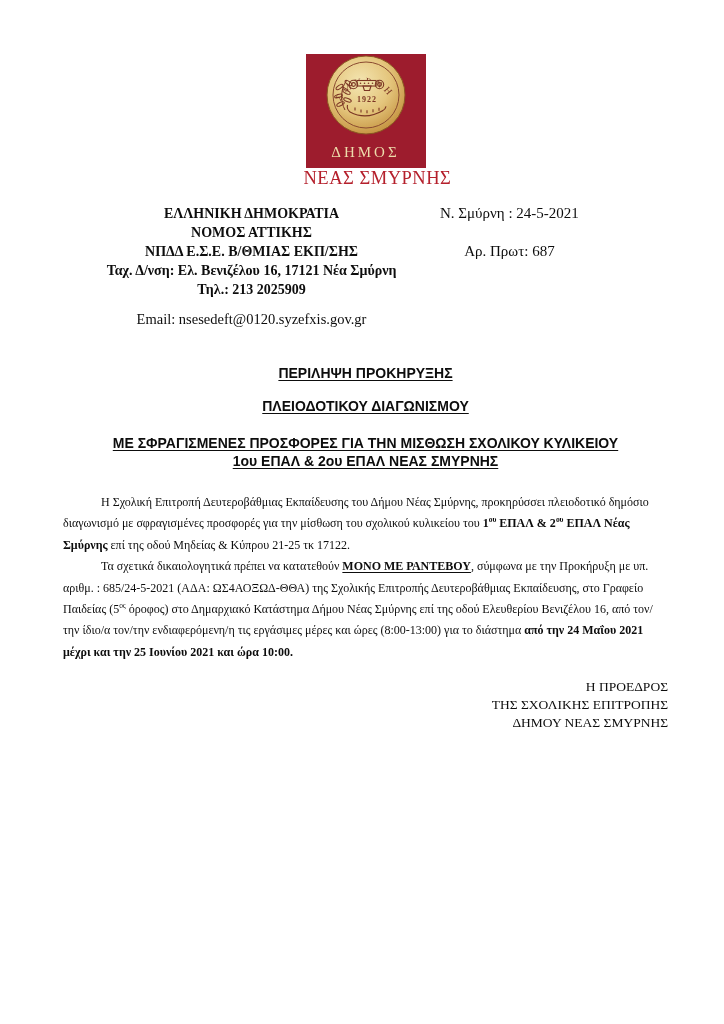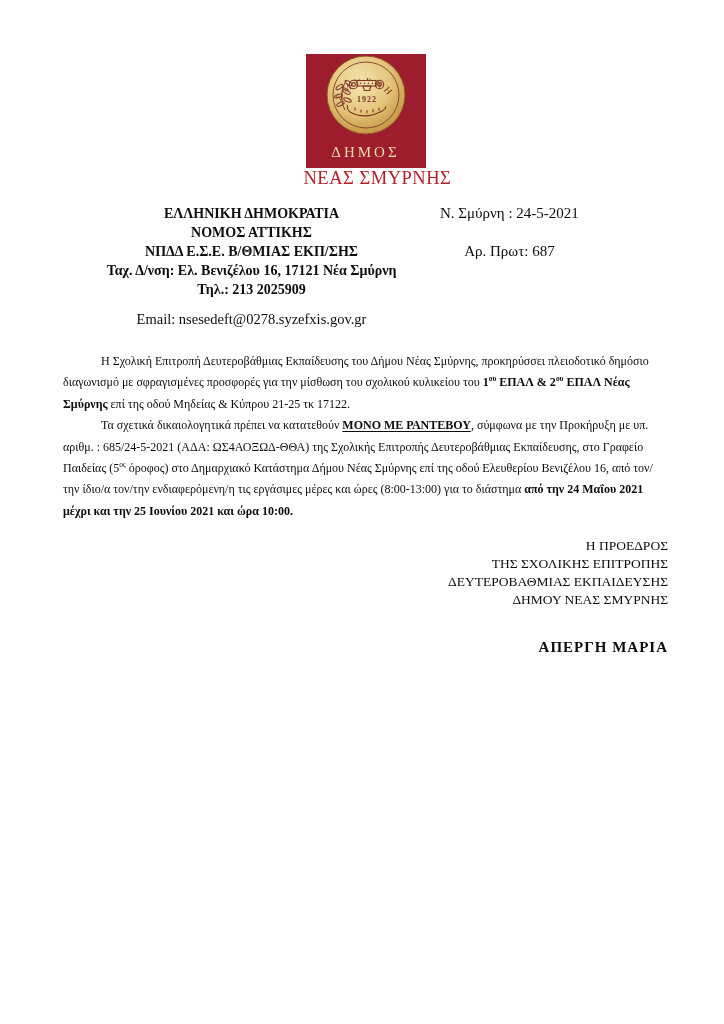--- a/index.html
+++ b/index.html
@@ -126,38 +126,42 @@
     <div class="logo-name">ΝΕΑΣ ΣΜΥΡΝΗΣ</div>
   </div>
 
   <div class="header-row">
     <div class="header-left">
       <div>ΕΛΛΗΝΙΚΗ ΔΗΜΟΚΡΑΤΙΑ</div>
       <div>ΝΟΜΟΣ ΑΤΤΙΚΗΣ</div>
       <div>ΝΠΔΔ Ε.Σ.Ε. Β/ΘΜΙΑΣ ΕΚΠ/ΣΗΣ</div>
       <div>Ταχ. Δ/νση: Ελ. Βενιζέλου 16, 17121 Νέα Σμύρνη</div>
       <div>Τηλ.: 213 2025909</div>
-      <div class="email">Email: nsesedeft@0278.syzefxis.gov.gr</div>
+      <div class="email">Email: nsesedeft@0120.syzefxis.gov.gr</div>
     </div>
     <div class="header-right">
       <div>Ν. Σμύρνη : 24-5-2021</div>
       <div class="protocol">Αρ. Πρωτ: 687</div>
     </div>
   </div>
 
+  <div class="titles">
+    <div class="title t1">ΠΕΡΙΛΗΨΗ ΠΡΟΚΗΡΥΞΗΣ</div>
+    <div class="title t2">ΠΛΕΙΟΔΟΤΙΚΟΥ ΔΙΑΓΩΝΙΣΜΟΥ</div>
+    <div class="title t3">ΜΕ ΣΦΡΑΓΙΣΜΕΝΕΣ ΠΡΟΣΦΟΡΕΣ ΓΙΑ ΤΗΝ ΜΙΣΘΩΣΗ ΣΧΟΛΙΚΟΥ ΚΥΛΙΚΕΙΟΥ</div>
+    <div class="title t4">1ου ΕΠΑΛ &amp; 2ου ΕΠΑΛ ΝΕΑΣ ΣΜΥΡΝΗΣ</div>
+  </div>
 
   <div class="bodytext">
     <p><span>Η Σχολική Επιτροπή Δευτεροβάθμιας Εκπαίδευσης του Δήμου Νέας Σμύρνης, προκηρύσσει πλειοδοτικό δημόσιο διαγωνισμό με σφραγισμένες προσφορές για την μίσθωση του σχολικού κυλικείου του </span><b><span>1</span><sup>ου</sup><span> ΕΠΑΛ &amp; 2</span><sup>ου</sup><span> ΕΠΑΛ Νέας Σμύρνης</span></b><span> επί της οδού Μηδείας &amp; Κύπρου 21-25 τκ 17122.</span></p>
 
     <p><span>Τα σχετικά δικαιολογητικά πρέπει να κατατεθούν </span><b class="bu">ΜΟΝΟ ΜΕ ΡΑΝΤΕΒΟΥ</b><span>, σύμφωνα με την Προκήρυξη με υπ. αριθμ. : 685/24-5-2021 (ΑΔΑ: ΩΣ4ΑΟΞΩΔ-ΘΘΑ) της Σχολικής Επιτροπής Δευτεροβάθμιας Εκπαίδευσης, στο Γραφείο Παιδείας (5</span><sup>ος</sup><span> όροφος) στο Δημαρχιακό Κατάστημα Δήμου Νέας Σμύρνης επί της οδού Ελευθερίου Βενιζέλου 16, από τον/την ίδιο/α τον/την ενδιαφερόμενη/η τις εργάσιμες μέρες και ώρες (8:00-13:00) για το διάστημα </span><b>από την 24 Μαΐου 2021 μέχρι και την 25 Ιουνίου 2021 και ώρα 10:00.</b></p>
 
 
   </div>
 
   <div class="signature">
     <div>Η ΠΡΟΕΔΡΟΣ</div>
     <div>ΤΗΣ ΣΧΟΛΙΚΗΣ ΕΠΙΤΡΟΠΗΣ</div>
-    <div>ΔΕΥΤΕΡΟΒΑΘΜΙΑΣ ΕΚΠΑΙΔΕΥΣΗΣ</div>
     <div>ΔΗΜΟΥ ΝΕΑΣ ΣΜΥΡΝΗΣ</div>
-    <div class="sig-name">ΑΠΕΡΓΗ ΜΑΡΙΑ</div>
   </div>
 
 </div>
 
 </body></html>

